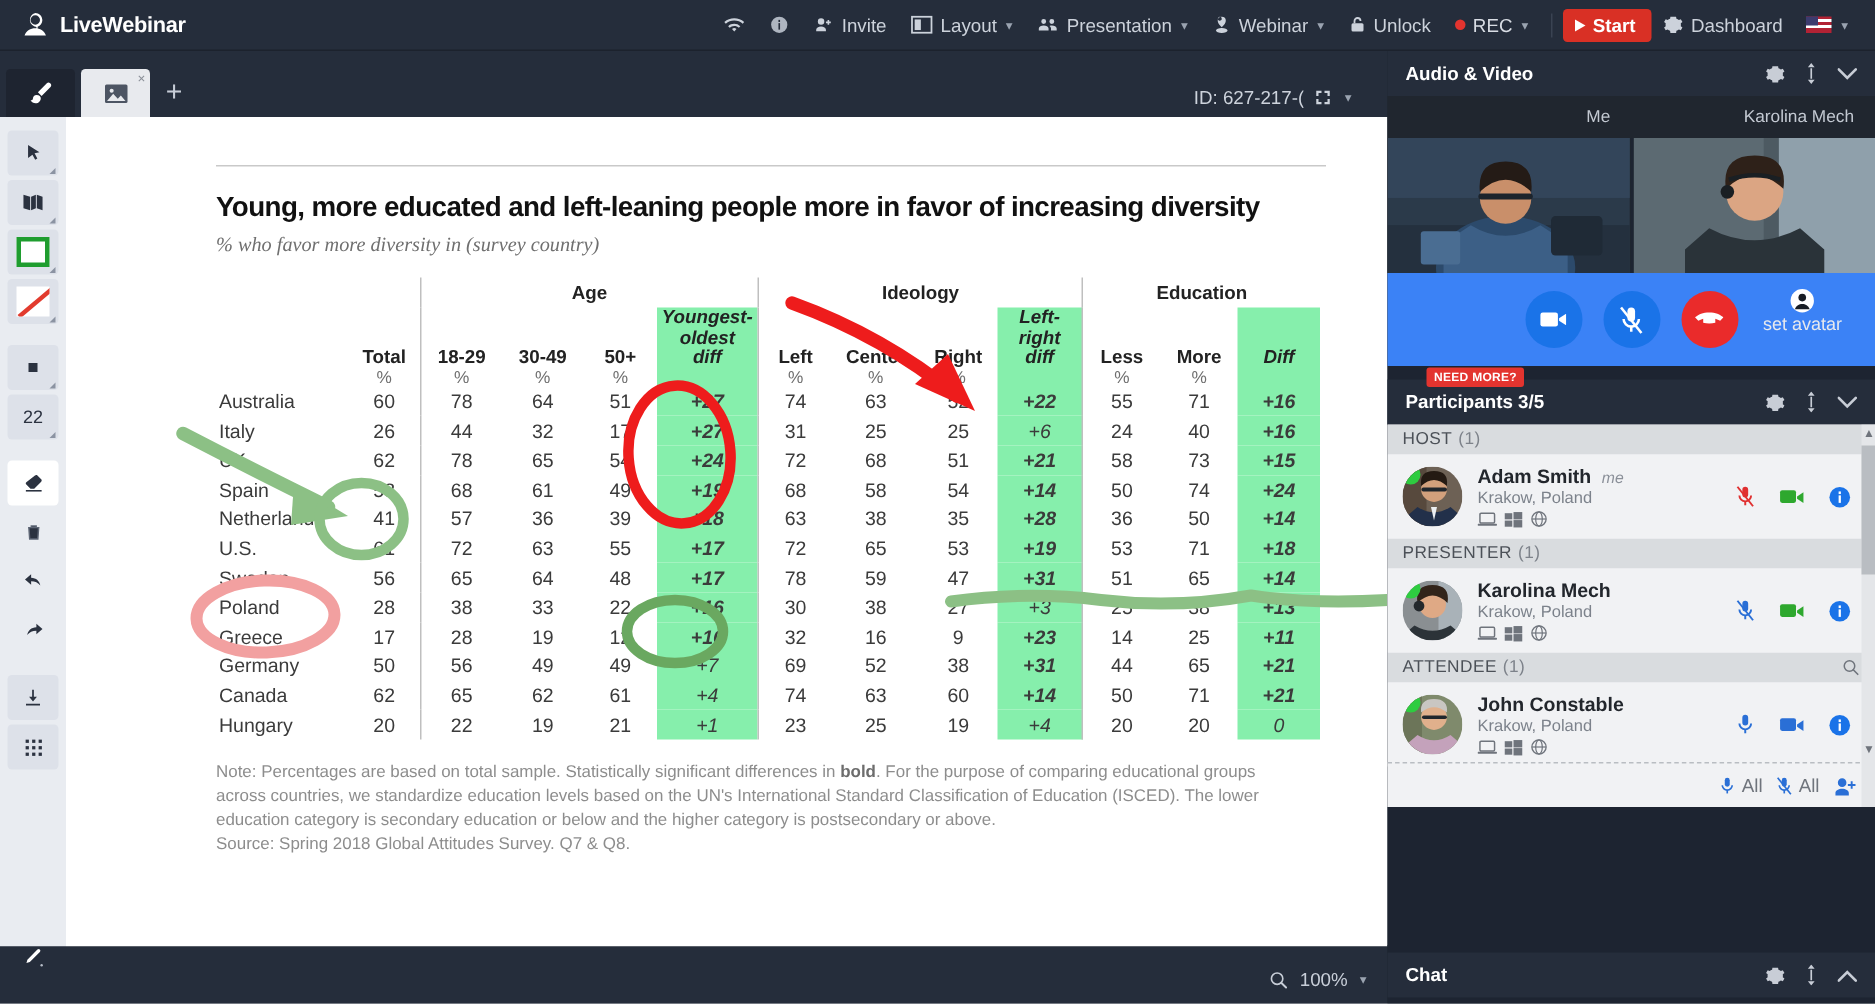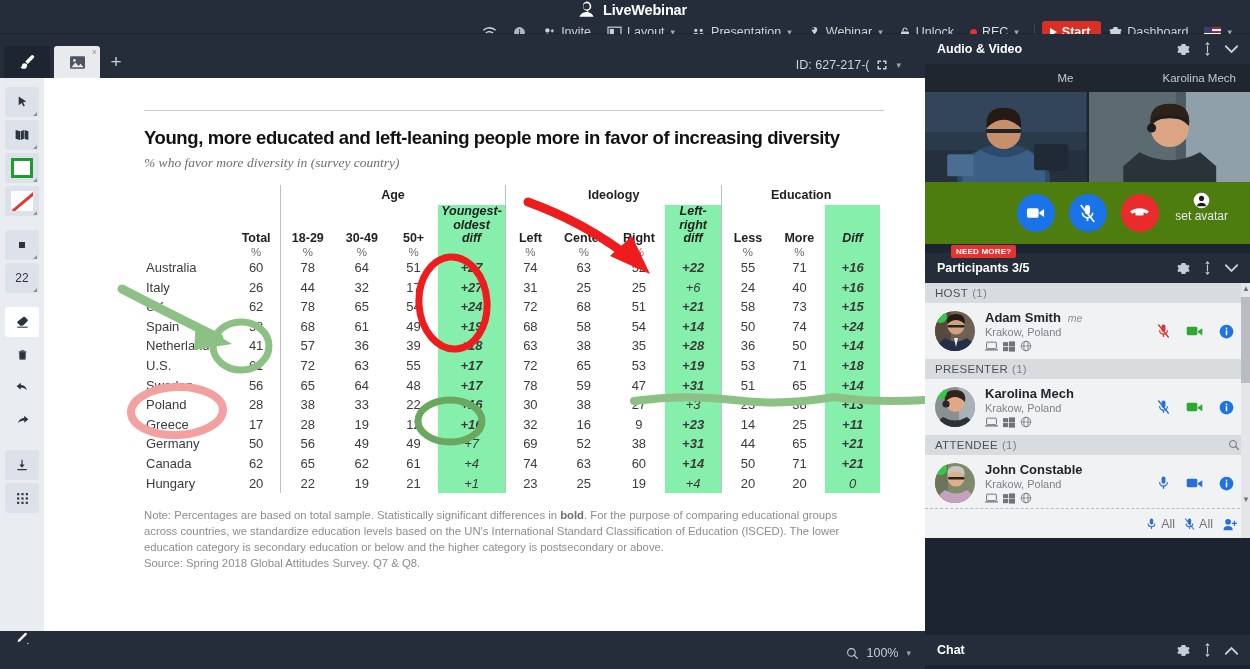--- a/index.html
+++ b/index.html
@@ -11,21 +11,20 @@
     font-size: 12px;
     -webkit-font-smoothing: antialiased;
   }
   .app { position: relative; width: 1250px; height: 669px; }
 
   
   .topbar {
     position: absolute; left: 0; top: 0; width: 1250px; height: 34px;
     background: #252d3b; display: flex; align-items: center;
     border-bottom: 1px solid #1c222d;
-    flex-direction: column;
   }
   .brand { display: flex; align-items: center; gap: 7px; padding-left: 14px; }
   .brand-logo {
     width: 19px; height: 19px; position: relative;
   }
   .brand-name { font-size: 14.5px; font-weight: bold; letter-spacing: -.2px; }
   .topbar-right { margin-left: auto; display: flex; align-items: center; padding-right: 10px; gap: 0; }
   .tb-item {
     display: flex; align-items: center; gap: 5px; padding: 6px 8px;
     color: #ccd2db; font-size: 12.5px; cursor: pointer; white-space: nowrap;
@@ -144,21 +143,21 @@
     padding: 0 12px; color: #fff; font-size: 12.5px; font-weight: bold;
     position: relative;
   }
   .panel-head .acts { margin-left: auto; display: flex; align-items: center; gap: 13px; color: #c8cdd6; }
   .videos { height: 118px; background: #20262f; display: flex; position: relative; }
   .vlabels { position: absolute; left:0; top:0; width:100%; height: 28px; display:flex; }
   .vlabel { flex:1; display:flex; align-items:center; justify-content:flex-end; padding-right: 14px; font-size: 11.5px; color:#c3c9d2; }
   .vtiles { position: absolute; left:0; top:28px; width: 100%; height: 90px; display: flex; }
   .vtile { flex: 1; position: relative; overflow: hidden; }
   .vtile + .vtile { border-left: 2px solid #1d2431; }
-  .av-controls { height: 62px; background: #4d7c0f; display: flex; align-items: center; justify-content: center; gap: 14px; position: relative; }
+  .av-controls { height: 62px; background: #3b82f6; display: flex; align-items: center; justify-content: center; gap: 14px; position: relative; }
   .rbtn { width: 38px; height: 38px; border-radius: 50%; display:flex; align-items:center; justify-content:center; cursor:pointer; }
   .rbtn.blue { background: #1a73e8; }
   .rbtn.red { background: #ea2b2b; }
   .setavatar { position: absolute; right: 22px; top: 10px; text-align: center; color: #e6e9ee; font-size: 12px; cursor: pointer; }
   .badge-need {
     position: absolute; left: 26px; top: -8px; background: #e3342f; color:#fff;
     font-size: 8px; font-weight: bold; padding: 2px 5px; border-radius: 2px; letter-spacing:.2px;
   }
   .plist { background: #f1f2f4; height: 255px; position: relative; overflow: hidden; }
   .sec {

